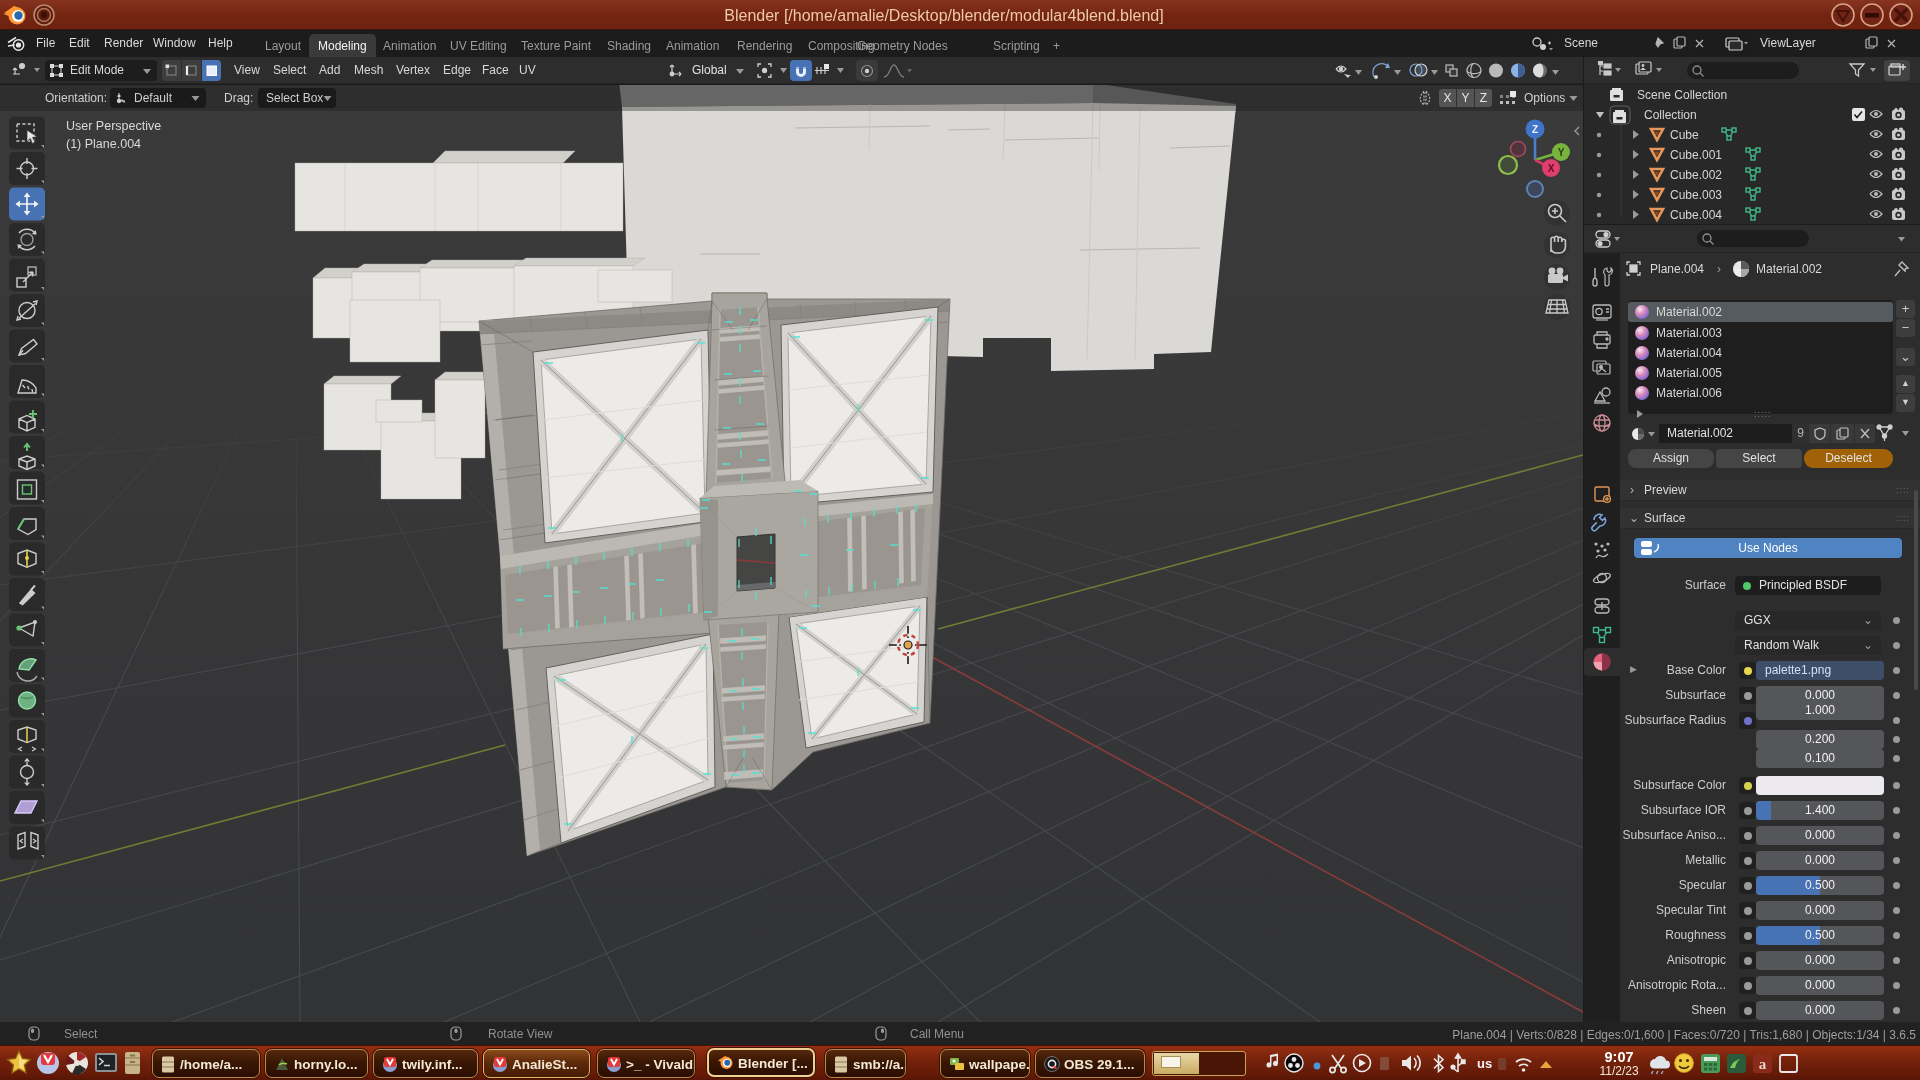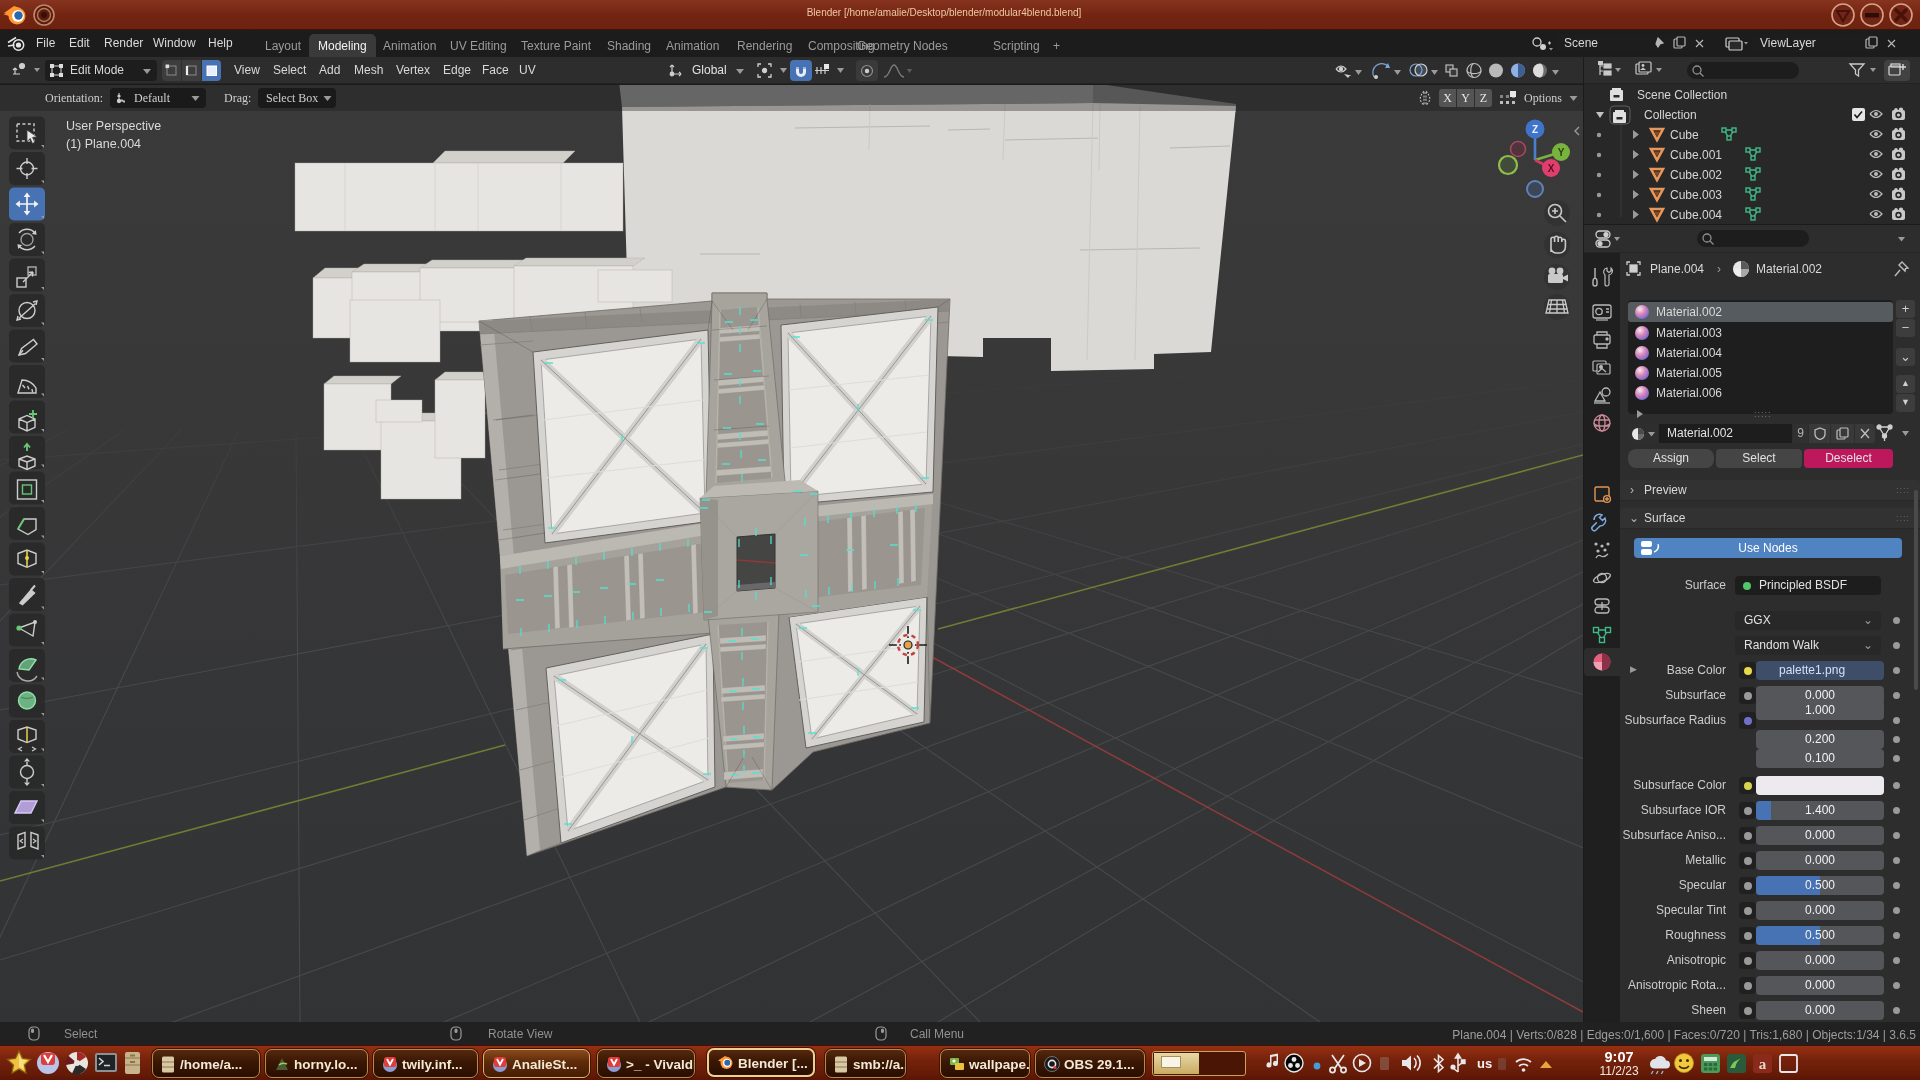--- a/index.html
+++ b/index.html
@@ -5,36 +5,36 @@
   * { margin:0; padding:0; box-sizing:border-box; }
   html,body { width:1920px; height:1080px; overflow:hidden; background:#000; }
   body { font-family:"Liberation Sans", sans-serif; font-size:12px; color:#d5d5d5; }
   .abs { position:absolute; }
   #page { position:relative; width:1920px; height:1080px; background:#1b1b1b; }
 
   
   #titlebar { left:0; top:0; width:1920px; height:30px;
     background:linear-gradient(#86341f,#742512 50%,#6d2210);
     border-bottom:1px solid #431208; }
-  #title-text { width:1888px; text-align:center; top:7px; color:#eec9a6; font-size:10px; }
+  #title-text { width:1888px; text-align:center; top:7px; color:#eec9a6; font-size:16px; }
 
   
   #topbar { left:0; top:30px; width:1920px; height:27px; background:#1c1c1c; }
   .menu-item { position:absolute; top:6px; color:#dadada; }
   .tab { position:absolute; top:9px; color:#9b9b9b; }
   #tabactive { position:absolute; left:309px; top:33px; width:67px; height:24px; background:#3a3a3a; border-radius:5px 5px 0 0; }
 
   
   #vheader { left:0; top:57px; width:1583px; height:27px; background:#2d2d2d; border-bottom:1px solid #232323;}
   .vh-menu { position:absolute; top:6px; color:#d8d8d8; }
   .field { position:absolute; background:#1d1d1d; border-radius:4px; color:#d8d8d8; }
 
   
   #viewport { left:0; top:85px; width:1583px; height:937px; background:#3a3a3a; overflow:hidden;}
-  #toolsettings { left:0; top:85px; width:1583px; height:26px; background:rgba(26,26,26,0.35); color:#cfcfcf;font-family:Liberation Serif, serif; }
+  #toolsettings { left:0; top:85px; width:1583px; height:26px; background:rgba(26,26,26,0.35); color:#cfcfcf; }
 
   
   #statusbar { left:0; top:1022px; width:1920px; height:23px; background:#212121; color:#919191; }
 
   
   #taskbar { left:0; top:1045px; width:1920px; height:35px;
     background:linear-gradient(#963012,#76220c 40%,#631a07 85%,#581505);
     border-top:1px solid #40100a; }
   .taskbtn { position:absolute; top:3px; height:29px; border-radius:7px;
     background:linear-gradient(#55280e,#3a1704 45%,#2a0e02);
@@ -1007,21 +1007,21 @@
         <circle cx="5" cy="4" r="2" fill="#cfcfcf"></circle>
           <circle cx="16" cy="4" r="2" fill="#cfcfcf"></circle>
           <circle cx="10.5" cy="13" r="2" fill="#cfcfcf"></circle>
         <path d="M10.5 15 l0 3"></path>
       </g>
       <path d="M28 8 l7 0 -3.5 5 z" fill="#9a9a9a"></path>
     </svg>
 
     <div class="abs" style="left:44px;top:224px;width:86px;height:19px;background:#454545;border-radius:8px;text-align:center;line-height:19px;color:#e2e2e2">Assign</div>
     <div class="abs" style="left:132px;top:224px;width:86px;height:19px;background:#454545;border-radius:4px;text-align:center;line-height:19px;color:#e2e2e2">Select</div>
-    <div class="abs" style="left:220px;top:224px;width:89px;height:19px;background:#be185d;border-radius:4px;text-align:center;line-height:19px;color:#e2e2e2">Deselect</div>
+    <div class="abs" style="left:220px;top:224px;width:89px;height:19px;background:#a16207;border-radius:9px;text-align:center;line-height:19px;color:#e2e2e2">Deselect</div>
 
     <div class="panelhdr" style="top:255px"><span style="margin-left:24px">Preview</span>
       <span style="position:absolute;left:10px;top:0;color:#b5b5b5">›</span>
       <span style="position:absolute;right:10px;color:#6a6a6a;font-size:9px;letter-spacing:1px">::::</span>
     </div>
     <div class="panelhdr" style="top:283px"><span style="margin-left:24px">Surface</span>
       <span style="position:absolute;left:9px;top:0;color:#b5b5b5">⌄</span>
       <span style="position:absolute;right:10px;color:#6a6a6a;font-size:9px;letter-spacing:1px">::::</span>
     </div>
 
@@ -1043,21 +1043,21 @@
 
     <div class="dropfield" style="top:411px">Random Walk<span style="position:absolute;right:8px;color:#9a9a9a">⌄</span></div>
     <div class="kdot" style="top:417px"></div>
 
     <span class="abs" style="left:46px;top:439px;color:#9a9a9a;font-size:9px">▶</span>
     <div class="prow-label" style="top:436px">Base Color</div>
     <div class="sock" style="top:436px">
         <i style="background:#e8d84c"></i>
       </div>
     <div class="abs" style="left:172px;top:436px;width:128px;height:19px;background:#3e4d68;border-radius:4px;line-height:19px;color:#cfe0f8">
-      <span style="margin-left:23px">palette1.png</span>
+      <span style="margin-left:9px">palette1.png</span>
     </div>
     <div class="kdot" style="top:442px"></div>
 
     <div class="prow-label" style="top:461px">Subsurface</div>
     <div class="sock" style="top:461px">
         <i></i>
       </div>
     <div class="slider" style="top:461px"><span class="val">0.000</span></div>
     <div class="kdot" style="top:467px"></div>
 

